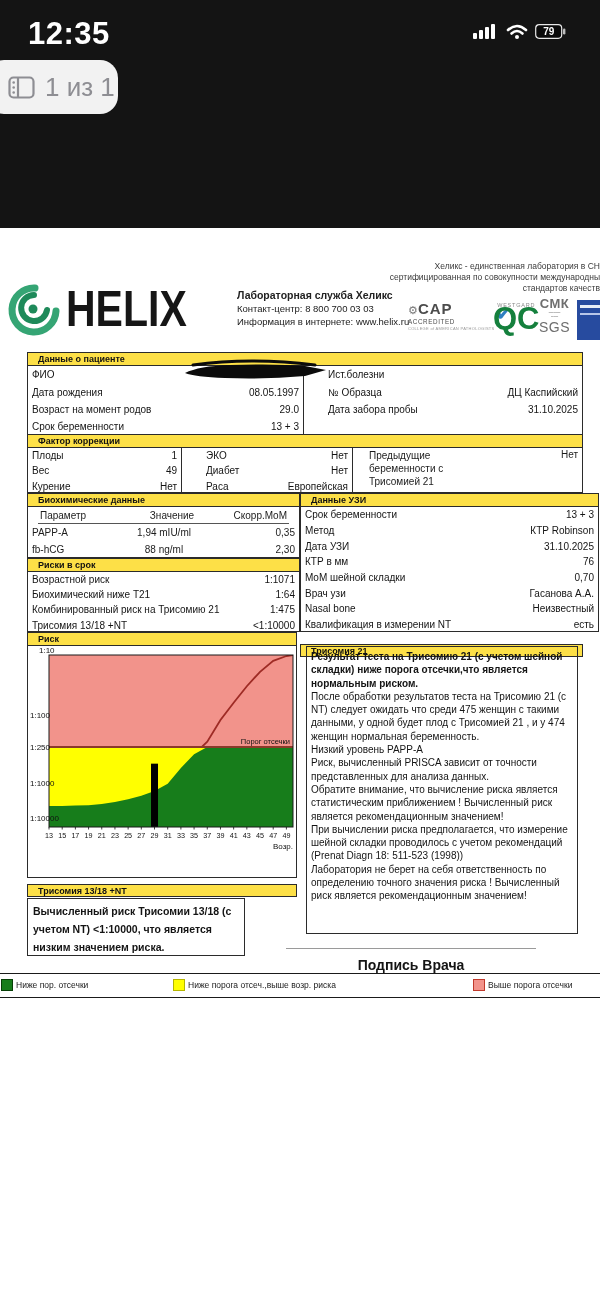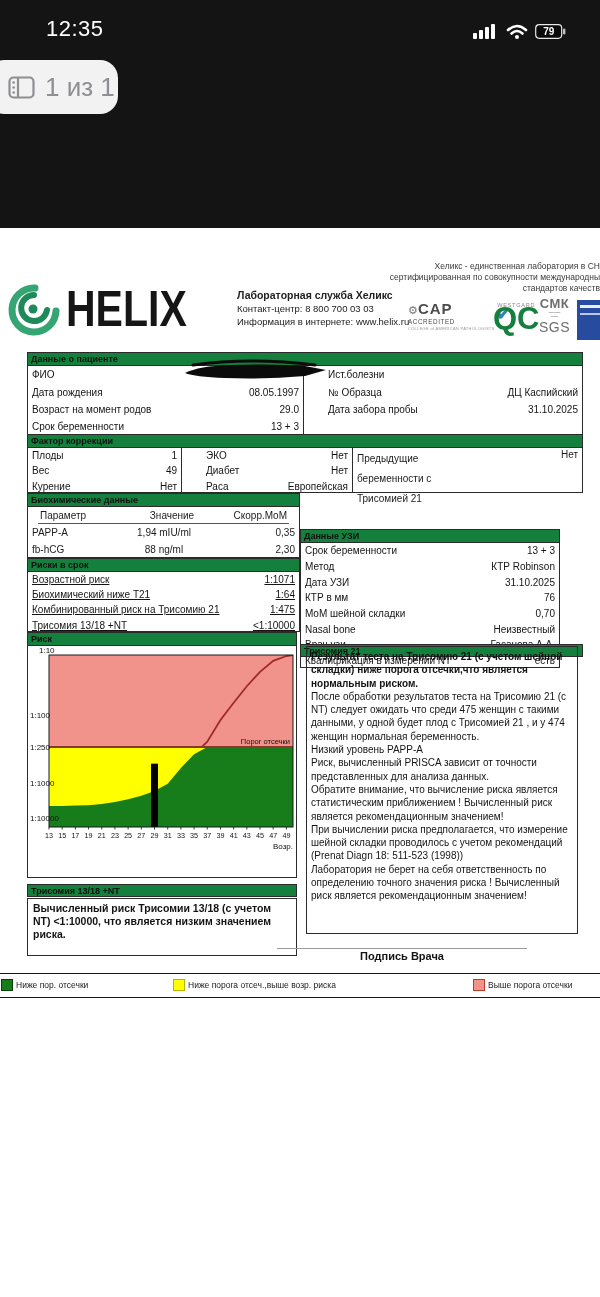--- a/index.html
+++ b/index.html
@@ -1,21 +1,21 @@
 <!DOCTYPE html>
 <html><head>
 <meta charset="utf-8">
 <style>
   html,body{margin:0;padding:0;background:#141414;}
   body{width:600px;height:1297px;overflow:hidden;font-family:"Liberation Sans",sans-serif;position:relative;}
   .screen{position:absolute;left:0;top:0;width:600px;height:1297px;overflow:hidden;}
 
   
   .statusbar{position:absolute;left:0;top:0;width:600px;height:56px;color:#fff;}
-  .sb-time{position:absolute;left:46px;top:16px;font-size:22px;font-weight:normal;letter-spacing:.5px;}
+  .sb-time{position:absolute;left:28px;top:16px;font-size:31px;font-weight:bold;letter-spacing:.5px;}
   .sb-icons{position:absolute;right:34px;top:22px;display:flex;align-items:center;gap:7px;}
 
   
   .pill{position:absolute;left:-14px;top:60px;height:54px;width:132px;background:#f2f2f2;border-radius:18px;display:flex;align-items:center;padding-left:22px;box-sizing:border-box;}
   .pill-label{color:#8e8e93;font-size:26px;margin-left:10px;}
 
   
   .page{position:absolute;left:0;top:228px;width:600px;height:1069px;background:#ffffff;color:#1c1c1c;}
 
   
@@ -37,72 +37,72 @@
   .cmk{position:absolute;left:131px;top:0;text-align:center;color:#6e6e6e;}
   .cmk-top{font-size:13px;font-weight:600;letter-spacing:.5px;}
   .cmk-mid{font-size:3.8px;color:#9a9a9a;line-height:4px;}
   .cmk-sgs{font-size:14px;letter-spacing:.5px;}
   .bluebadge{position:absolute;left:169px;top:4px;width:28px;height:40px;background:#274b9f;}
   .bluebadge div{height:3px;background:#e8edf7;margin:5px 3px 0 3px;}
   .bluebadge .bb2{background:#b8c6e8;height:2px;}
 
   
   .sec{position:absolute;border:1px solid #2b2b2b;box-sizing:border-box;background:#fff;}
-  .sec-h{height:13px;background:#15803d;border-bottom:1px solid #2b2b2b;font-size:9px;font-weight:bold;color:#111;display:flex;align-items:center;padding-left:3px;box-sizing:border-box;}
+  .sec-h{height:13px;background:#fde047;border-bottom:1px solid #2b2b2b;font-size:9px;font-weight:bold;color:#111;display:flex;align-items:center;padding-left:10px;box-sizing:border-box;}
   .row{display:flex;justify-content:space-between;align-items:center;padding:0 4px;font-size:10px;color:#141414;}
   .v{text-align:right;white-space:nowrap;}
   .cols{display:flex;height:calc(100% - 13px);}
   .vdiv{border-left:1px solid #2b2b2b;padding-left:20px;}
 
   
   #sec-patient{left:27px;top:124px;width:556px;height:83px;}
   #sec-patient .row{height:17.4px;align-items:center;}
   #sec-patient .lcol{width:275px;}
   #sec-patient .rcol{flex:1;}
 
   
   #sec-factors{left:27px;top:206px;width:556px;height:59px;}
   #sec-factors .row{height:15.3px;}
   .f-c1{width:153px;}
   .f-c2{width:150px;}
   .f-c3{flex:1;display:flex;justify-content:space-between;padding:1px 4px 0 4px;font-size:10px;}
-  .f-c3 .lbl{max-width:100px;line-height:20px;}
+  .f-c3 .lbl{max-width:100px;line-height:13px;margin-left:12px;}
 
   
   #sec-bio{left:27px;top:265px;width:273px;height:65px;}
   .bio-head{display:flex;font-size:10px;height:16px;align-items:center;border-bottom:1px solid #555;margin:0 10px;padding:0 2px;}
   .bio-row{display:flex;font-size:10px;height:17px;align-items:center;padding:0 4px;}
   .b-name{width:72px;}
   .b-val{width:120px;text-align:center;}
   .b-mom{flex:1;text-align:right;}
 
   
-  #sec-uzi{left:300px;top:265px;width:260px;height:139px;margin-top:36px;}
+  #sec-uzi{left:300px;top:265px;width:299px;height:139px;}
   #sec-uzi .row{height:15.7px;}
 
   
   #sec-risks{left:27px;top:330px;width:273px;height:74px;}
-  #sec-risks .row{height:15.2px;text-decoration:underline;}
+  #sec-risks .row{height:15.2px;}
 
   
   #sec-chart{left:27px;top:404px;width:270px;height:246px;}
   #risk-svg{display:block;font-family:"Liberation Sans",sans-serif;}
 
   
   #sec-t21{left:300px;top:416px;width:283px;height:13px;border:none;}
   #t21-box{position:absolute;left:306px;top:418px;width:272px;height:288px;border:1px solid #2b2b2b;box-sizing:border-box;padding:3px 4px;font-size:10px;line-height:13.3px;color:#141414;}
   .t21-bold{font-weight:bold;}
   .pre{white-space:pre-line;}
 
   
   #sec-1318-h{left:27px;top:656px;width:270px;height:13px;}
-  #t1318-box{position:absolute;left:27px;top:670px;width:270px;height:58px;border:1.5px solid #2b2b2b;box-sizing:border-box;padding:3px 5px;font-size:10.5px;font-weight:bold;line-height:13px;color:#141414;}
-
-  
-  .signature{position:absolute;left:277px;top:720px;width:250px;border-top:1.5px solid #9a9a9a;text-align:center;font-size:11px;font-weight:bold;color:#141414;padding-top:1px;}
+  #t1318-box{position:absolute;left:27px;top:670px;width:218px;height:58px;border:1.5px solid #2b2b2b;box-sizing:border-box;padding:3px 5px;font-size:10.5px;font-weight:bold;line-height:18px;color:#141414;}
+
+  
+  .signature{position:absolute;left:286px;top:720px;width:250px;border-top:1.5px solid #9a9a9a;text-align:center;font-size:14px;font-weight:bold;color:#141414;padding-top:8px;}
 
   
   .legend{position:absolute;left:0;top:745px;width:600px;height:25px;border-top:1.5px solid #1a1a1a;border-bottom:1.5px solid #1a1a1a;box-sizing:border-box;background:#fff;}
   .leg-item{position:absolute;top:5px;display:flex;align-items:center;font-size:8.5px;color:#222;}
   .sw{width:12px;height:12px;box-sizing:border-box;margin-right:3px;}
   .sw-green{background:#177d1b;border:1px solid #073f07;}
   .sw-yellow{background:#ffff00;border:1px solid #b5b500;}
   .sw-pink{background:#f2938b;border:1px solid #c0392b;}
 
   
@@ -312,26 +312,26 @@
         </div>
       <div class="row">
           <span>КТР в мм</span>
           <span class="v">76</span>
         </div>
       <div class="row">
           <span>MoM шейной складки</span>
           <span class="v">0,70</span>
         </div>
       <div class="row">
+          <span>Врач узи</span>
+          <span class="v">Гасанова А.А.</span>
+        </div>
+      <div class="row">
           <span>Nasal bone</span>
           <span class="v">Неизвестный</span>
-        </div>
-      <div class="row">
-          <span>Врач узи</span>
-          <span class="v">Гасанова А.А.</span>
         </div>
       <div class="row">
           <span>Квалификация в измерении NT</span>
           <span class="v">есть</span>
         </div>
     </div>
 
     <div class="sec" id="sec-risks">
       <div class="sec-h">Риски в срок</div>
       <div class="row">

